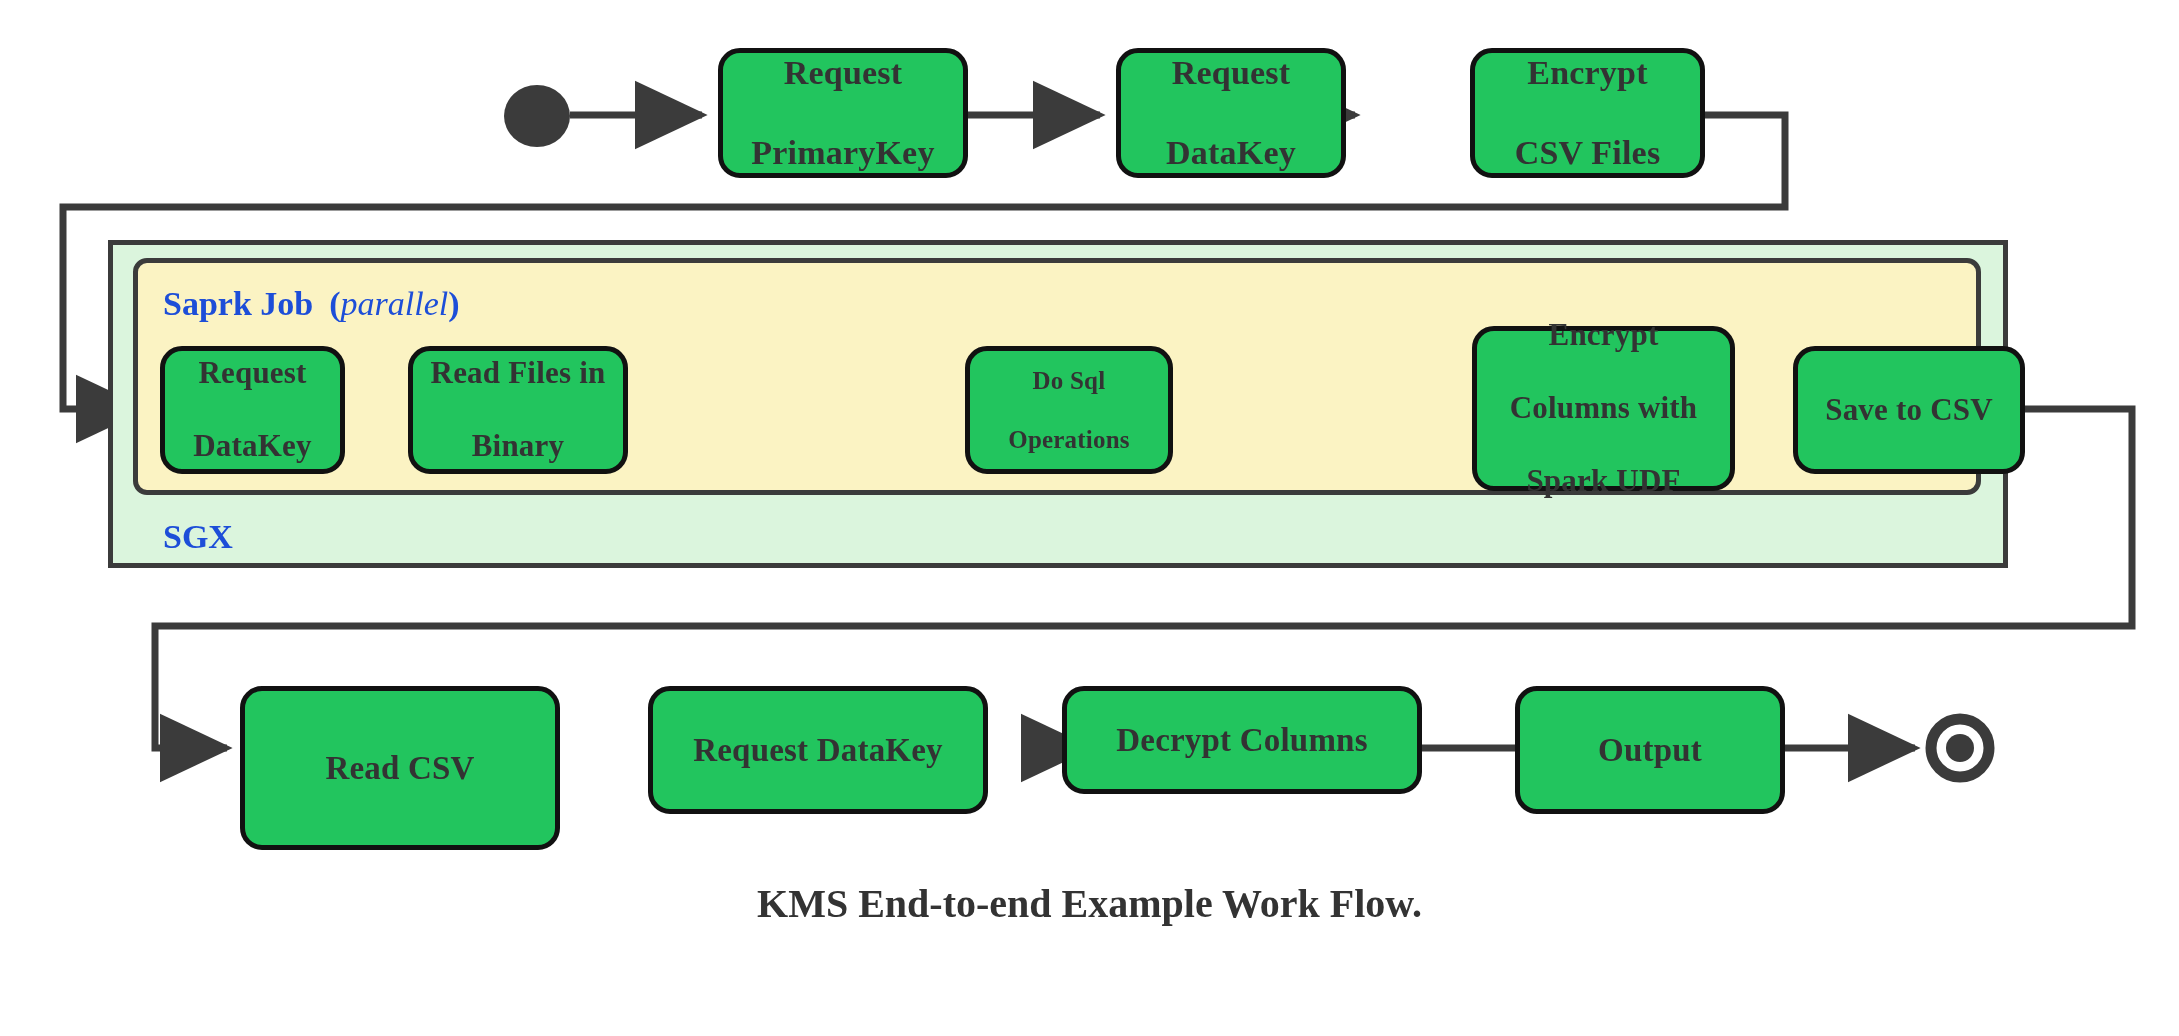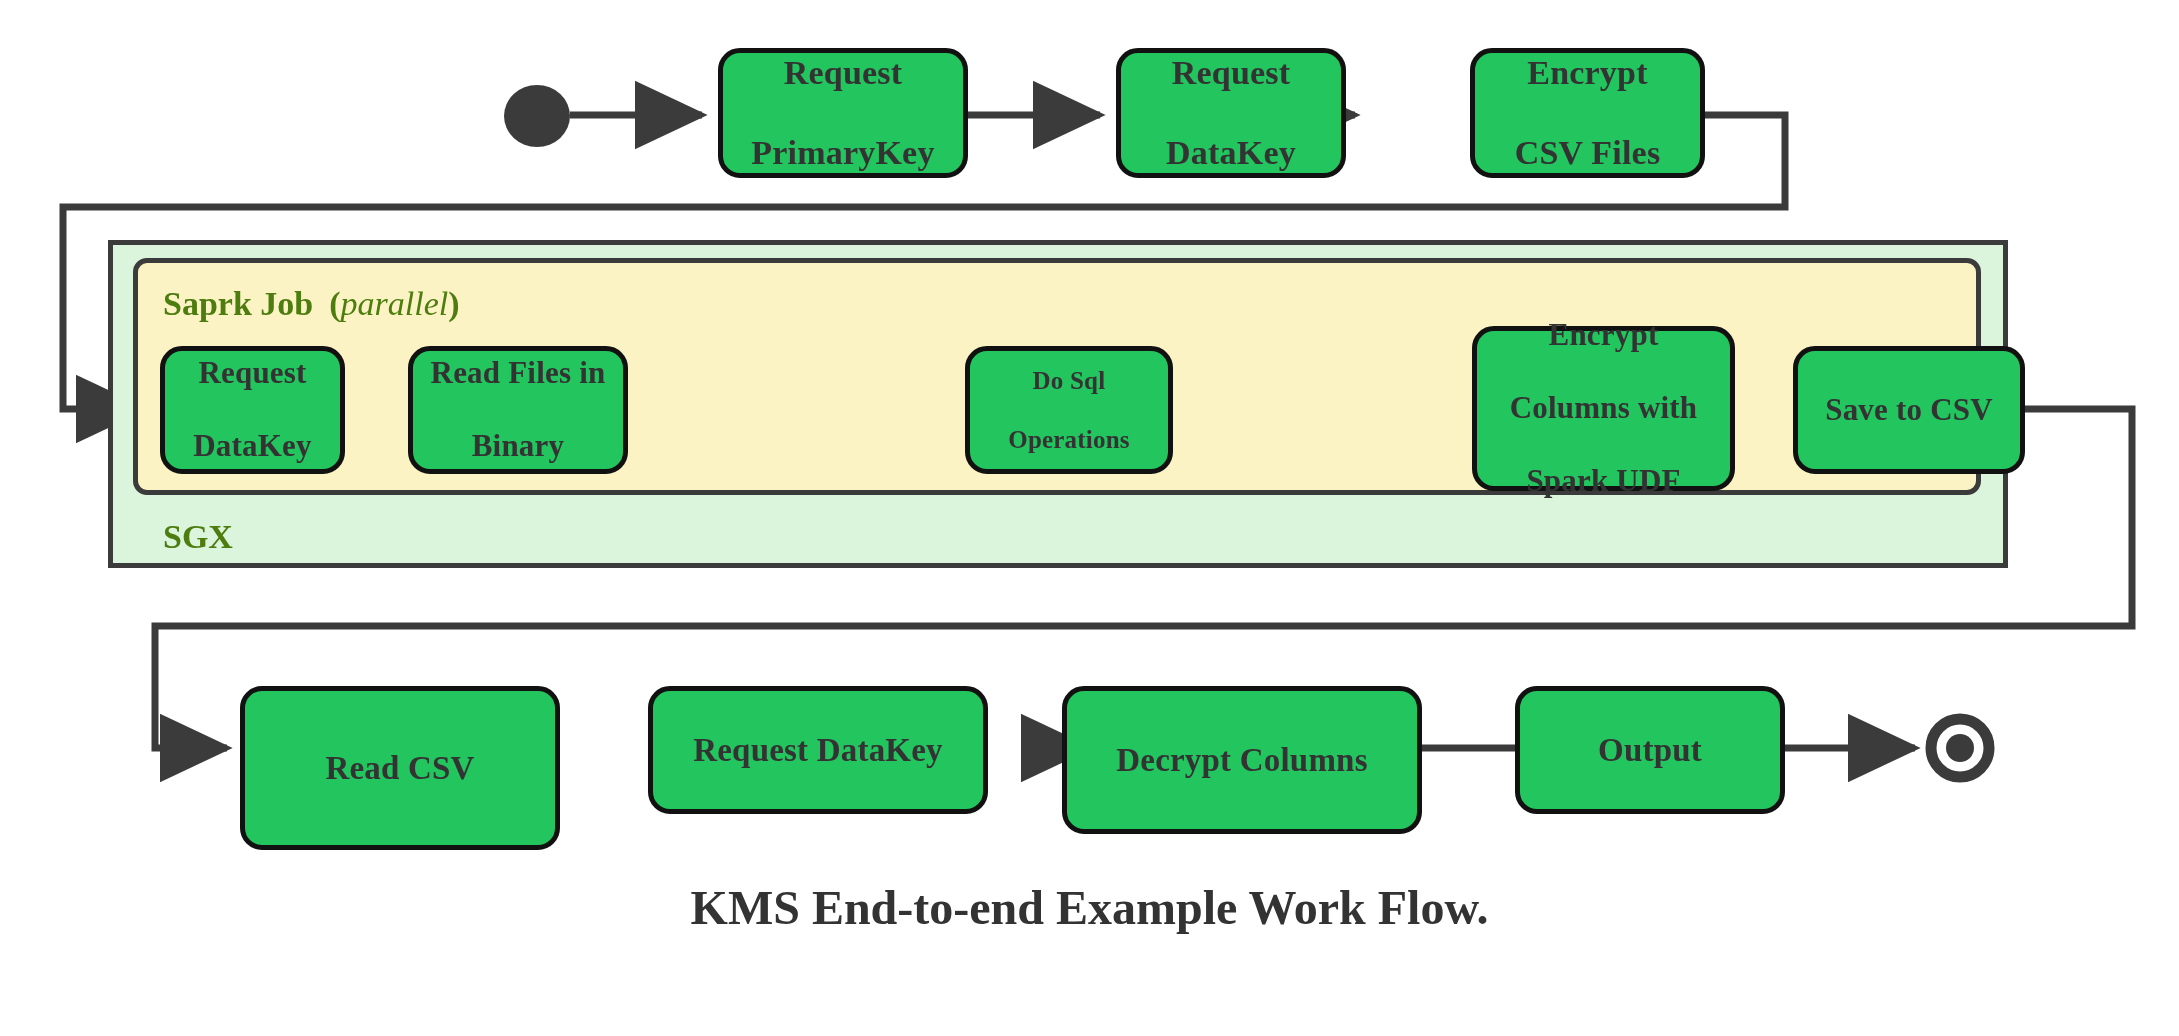--- a/index.html
+++ b/index.html
@@ -25,21 +25,21 @@
   .node span{display:block;padding:0 6px;}
   .grp{
     position:absolute;
     box-sizing:border-box;
     border:5px solid #3b3b3b;
   }
   .grp-sgx{background:#dbf5dd;}
   .grp-spark{background:#fbf3c3;border-radius:14px;}
   .grp-label{
     position:absolute;
-    color:#4d7c0f;
+    color:#1d4ed8;
     font-weight:bold;
     font-family:"Liberation Serif",serif;
     white-space:nowrap;
   }
   .grp-label .it{font-style:italic;font-weight:normal;}
   .caption{
     position:absolute;
     width:100%;
     text-align:center;
     color:#333333;
@@ -137,27 +137,27 @@
         <span>Read CSV</span>
       </span>
   </div>
 
   <div class="node" style="left:648px;top:686px;width:340px;height:128px;font-size:33px;">
     <span>
         <span>Request DataKey</span>
       </span>
   </div>
 
-  <div class="node" style="left:1062px;top:686px;width:360px;height:148px;font-size:33px;">
+  <div class="node" style="left:1062px;top:686px;width:360px;height:108px;font-size:33px;">
     <span>
         <span>Decrypt Columns</span>
       </span>
   </div>
 
   <div class="node" style="left:1515px;top:686px;width:270px;height:128px;font-size:33px;">
     <span>
         <span>Output</span>
       </span>
   </div>
 
-  <div class="caption" style="left:0;top:880px;font-size:48px;">KMS End-to-end Example Work Flow.</div>
+  <div class="caption" style="left:0;top:880px;font-size:40px;">KMS End-to-end Example Work Flow.</div>
 
 </div>
 
 </body></html>

